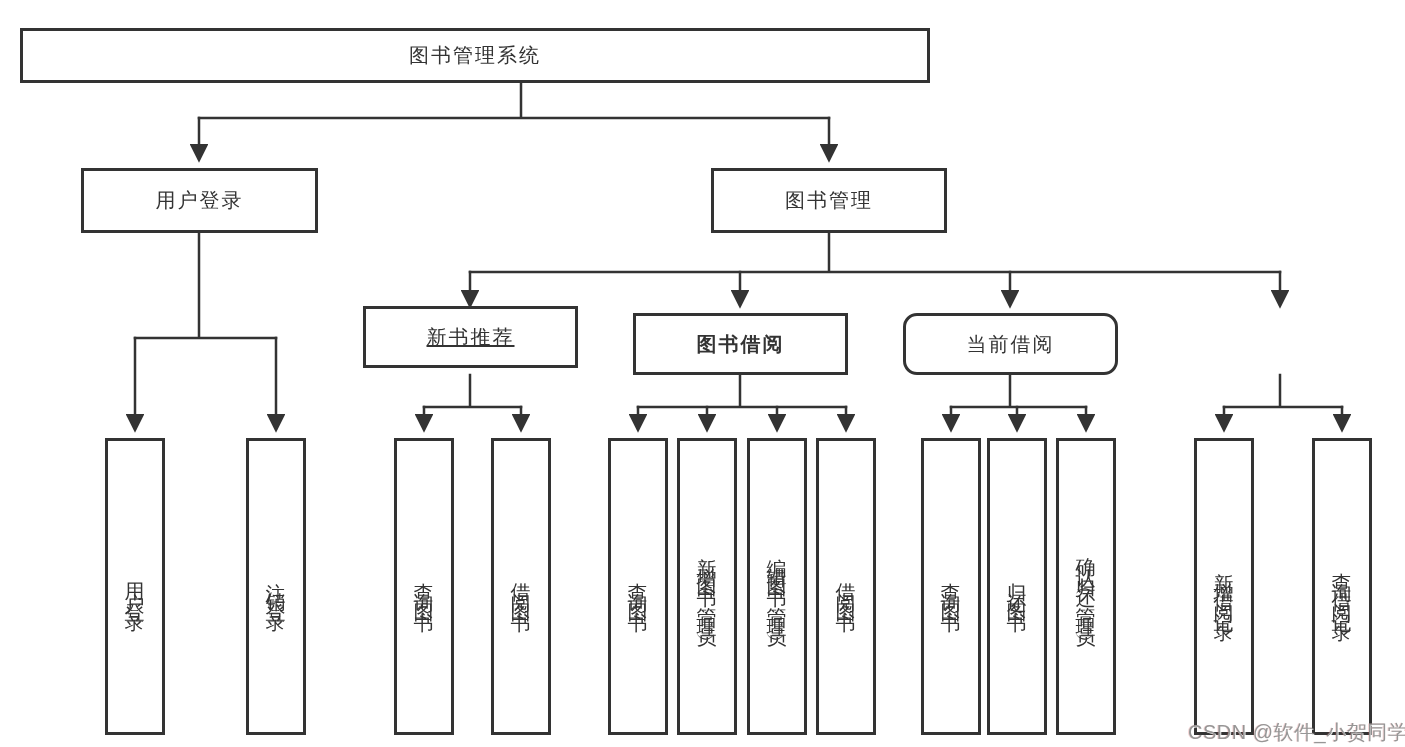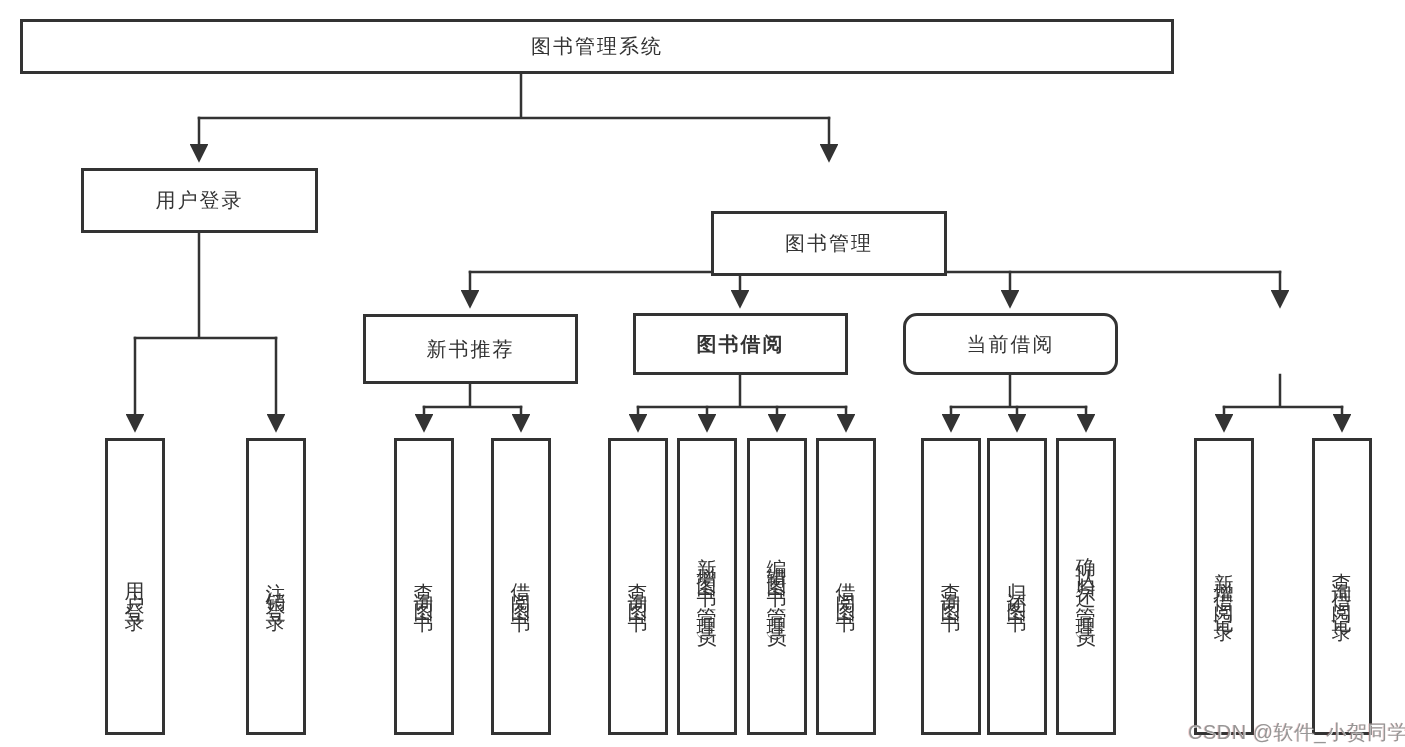--- a/index.html
+++ b/index.html
@@ -82,32 +82,32 @@
       <line x1="951" y1="407" x2="951" y2="428" marker-end="url(#arrow)"></line>
       <line x1="1017" y1="407" x2="1017" y2="428" marker-end="url(#arrow)"></line>
       <line x1="1086" y1="407" x2="1086" y2="428" marker-end="url(#arrow)"></line>
 
       <path d="M1280 375 V407 M1224 407 H1342"></path>
       <line x1="1224" y1="407" x2="1224" y2="428" marker-end="url(#arrow)"></line>
       <line x1="1342" y1="407" x2="1342" y2="428" marker-end="url(#arrow)"></line>
     </g>
   </svg>
 
-  <div class="node" style="left:20px;top:19px;width:1154px;height:55px;text-align:right;">
+  <div class="node" style="left:20px;top:28px;width:910px;height:55px;text-align:right;">
     <span class="h-label">图书管理系统</span>
   </div>
 
   <div class="node" style="left:81px;top:168px;width:237px;height:65px;">
     <span class="h-label">用户登录</span>
   </div>
-  <div class="node" style="left:711px;top:168px;width:236px;height:65px;margin-top:43px;">
+  <div class="node" style="left:711px;top:168px;width:236px;height:65px;">
     <span class="h-label">图书管理</span>
   </div>
 
-  <div class="node" style="left:363px;top:314px;width:215px;height:70px;">
+  <div class="node" style="left:363px;top:306px;width:215px;height:62px;text-decoration:underline;">
     <span class="h-label">新书推荐</span>
   </div>
   <div class="node" style="left:633px;top:313px;width:215px;height:62px;font-weight:bold;">
     <span class="h-label">图书借阅</span>
   </div>
   <div class="node" style="left:903px;top:313px;width:215px;height:62px;border-radius:14px;">
     <span class="h-label">当前借阅</span>
   </div>
 
   <div class="node v-box" style="left:105px;top:438px;width:60px;height:297px;">

